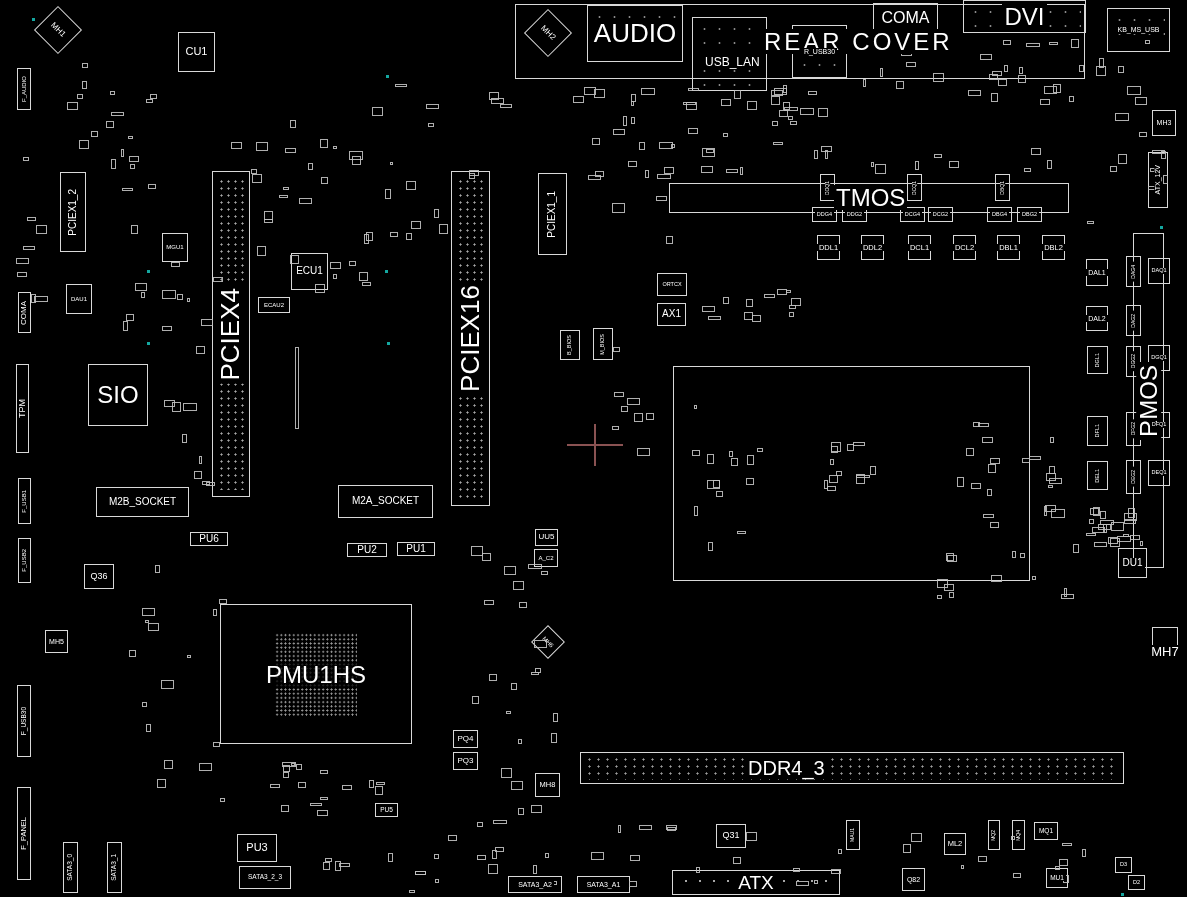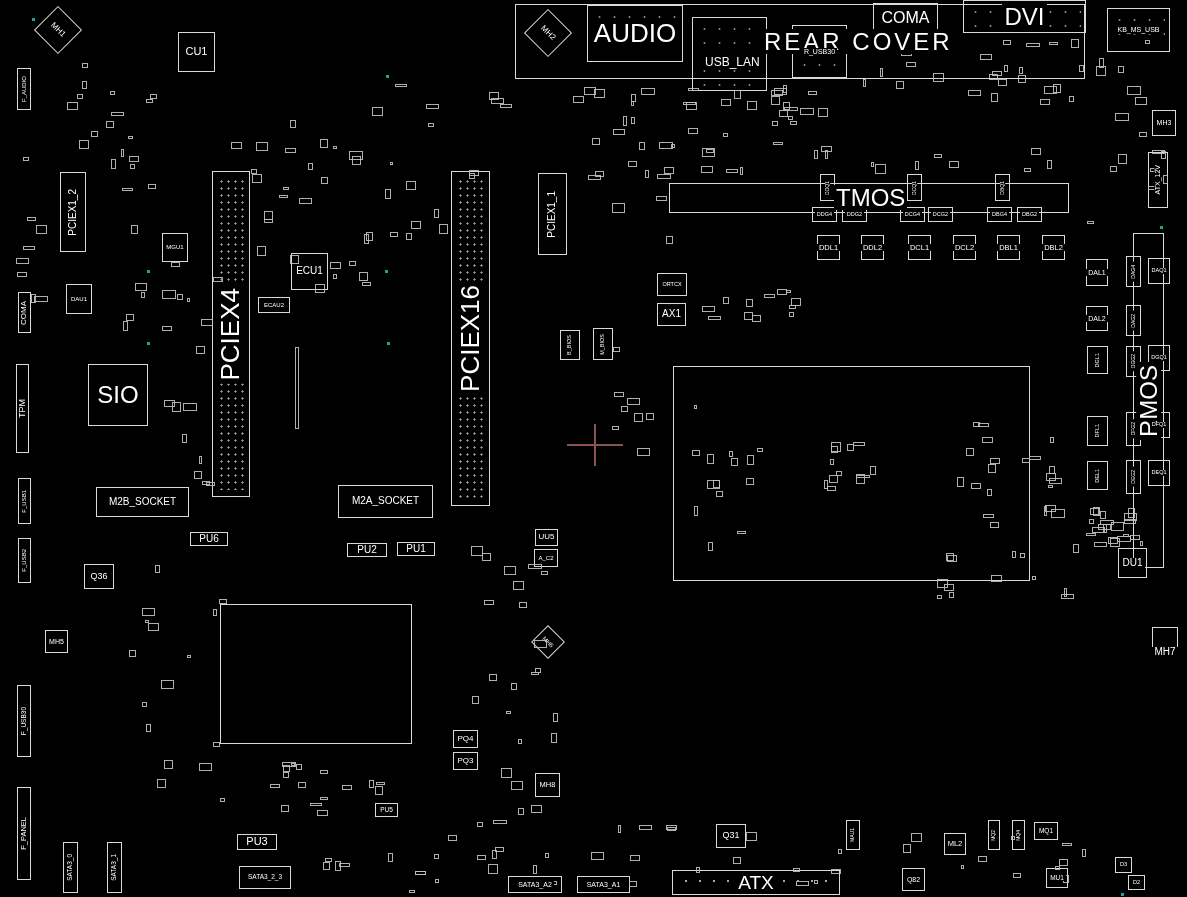--- a/index.html
+++ b/index.html
@@ -164,33 +164,37 @@
     <div class="comp t-box" data-name="comp-uu5" style="left: 535px; top: 529px; width: 23px; height: 17px;">
       <span class="lbl" data-name="comp-label-uu5" style="font-size: 8px;">UU5</span>
     </div>
     <div class="comp t-box" data-name="comp-a-c2" style="left: 534px; top: 549px; width: 24px; height: 18px;">
       <span class="lbl" data-name="comp-label-a-c2" style="font-size: 6px;">A_C2</span>
     </div>
     <div class="comp t-diamond" data-name="comp-mh6" style="left: 536px; top: 630px; width: 24px; height: 24px;">
       <span class="lbl" data-name="comp-label-mh6" style="font-size: 6px;">MH6</span>
     </div>
     <div class="comp t-frame" data-name="comp-pmu-frame" style="left: 220px; top: 604px; width: 192px; height: 140px;"></div>
+    <div class="comp t-bga" data-name="comp-pmu1hs" style="left: 275px; top: 633px; width: 82px; height: 83px;">
+      <div class="dotfield df-bga" data-name="pin-field"></div>
+      <span class="lbl" data-name="comp-label-pmu1hs" style="font-size: 24px;">PMU1HS</span>
+    </div>
     <div class="comp t-box" data-name="comp-pq4" style="left: 453px; top: 730px; width: 25px; height: 18px;">
       <span class="lbl" data-name="comp-label-pq4" style="font-size: 8px;">PQ4</span>
     </div>
     <div class="comp t-box" data-name="comp-pq3" style="left: 453px; top: 752px; width: 25px; height: 18px;">
       <span class="lbl" data-name="comp-label-pq3" style="font-size: 8px;">PQ3</span>
     </div>
     <div class="comp t-box" data-name="comp-mh8" style="left: 535px; top: 773px; width: 25px; height: 24px;">
       <span class="lbl" data-name="comp-label-mh8" style="font-size: 7.5px;">MH8</span>
     </div>
     <div class="comp t-box" data-name="comp-pu5" style="left: 375px; top: 803px; width: 23px; height: 14px;">
       <span class="lbl" data-name="comp-label-pu5" style="font-size: 6.5px;">PU5</span>
     </div>
-    <div class="comp t-box" data-name="comp-pu3" style="left: 237px; top: 834px; width: 40px; height: 16px;">
+    <div class="comp t-box" data-name="comp-pu3" style="left: 237px; top: 834px; width: 40px; height: 28px;">
       <span class="lbl" data-name="comp-label-pu3" style="font-size: 11px;">PU3</span>
     </div>
     <div class="comp t-box" data-name="comp-sata3-2-3" style="left: 239px; top: 866px; width: 52px; height: 23px;">
       <span class="lbl" data-name="comp-label-sata3-2-3" style="font-size: 6.5px;">SATA3_2_3</span>
     </div>
     <div class="comp t-box" data-name="comp-sata3-a2" style="left: 508px; top: 876px; width: 54px; height: 17px;">
       <span class="lbl" data-name="comp-label-sata3-a2" style="font-size: 7px;">SATA3_A2</span>
     </div>
     <div class="comp t-box" data-name="comp-sata3-a1" style="left: 577px; top: 876px; width: 53px; height: 17px;">
       <span class="lbl" data-name="comp-label-sata3-a1" style="font-size: 7px;">SATA3_A1</span>
@@ -292,21 +296,25 @@
     <div class="comp t-box" data-name="comp-dfq1" style="left: 1148px; top: 412px; width: 22px; height: 26px;">
       <span class="lbl" data-name="comp-label-dfq1" style="font-size: 5.5px;">DFQ1</span>
     </div>
     <div class="comp t-box" data-name="comp-deq1" style="left: 1148px; top: 460px; width: 22px; height: 26px;">
       <span class="lbl" data-name="comp-label-deq1" style="font-size: 5.5px;">DEQ1</span>
     </div>
     <div class="comp t-box" data-name="comp-du1" style="left: 1118px; top: 548px; width: 29px; height: 30px;">
       <span class="lbl" data-name="comp-label-du1" style="font-size: 10px;">DU1</span>
     </div>
     <div class="comp t-box" data-name="comp-mh7" style="left: 1152px; top: 627px; width: 26px; height: 26px;">
-      <span class="lbl" data-name="comp-label-mh7" style="font-size: 10px; margin-top: 24px;">MH7</span>
+      <span class="lbl" data-name="comp-label-mh7" style="font-size: 13px; margin-top: 24px;">MH7</span>
+    </div>
+    <div class="comp t-ddr" data-name="comp-ddr4-3" style="left: 580px; top: 752px; width: 544px; height: 32px;">
+      <div class="dotfield df-ddr" data-name="pin-field"></div>
+      <span class="lbl" data-name="comp-label-ddr4-3" style="font-size: 20px; position: absolute; left: 165px; top: 5px;">DDR4_3</span>
     </div>
     <div class="comp t-box" data-name="comp-q31" style="left: 716px; top: 824px; width: 30px; height: 24px;">
       <span class="lbl" data-name="comp-label-q31" style="font-size: 9px;">Q31</span>
     </div>
     <div class="comp t-vbox" data-name="comp-mau1" style="left: 846px; top: 820px; width: 14px; height: 30px;">
       <span class="lbl" data-name="comp-label-mau1" style="font-size: 5px;">MAU1</span>
     </div>
     <div class="comp t-box" data-name="comp-ml2" style="left: 944px; top: 833px; width: 22px; height: 22px;">
       <span class="lbl" data-name="comp-label-ml2" style="font-size: 7.5px;">ML2</span>
     </div>

